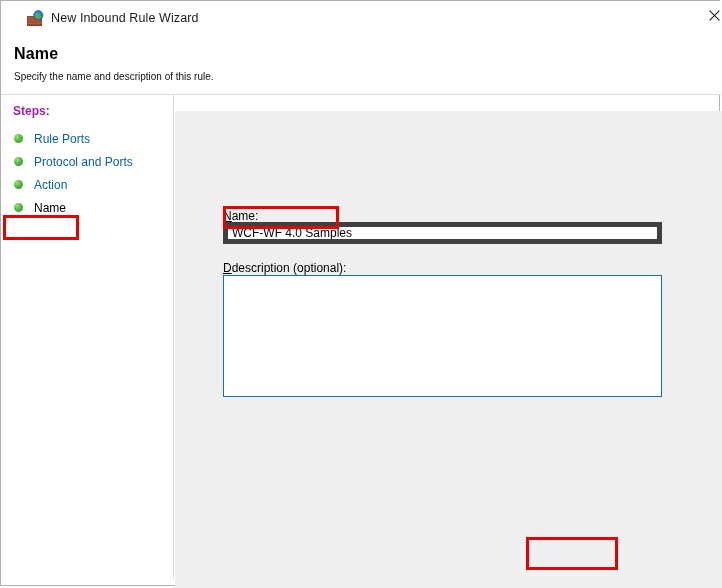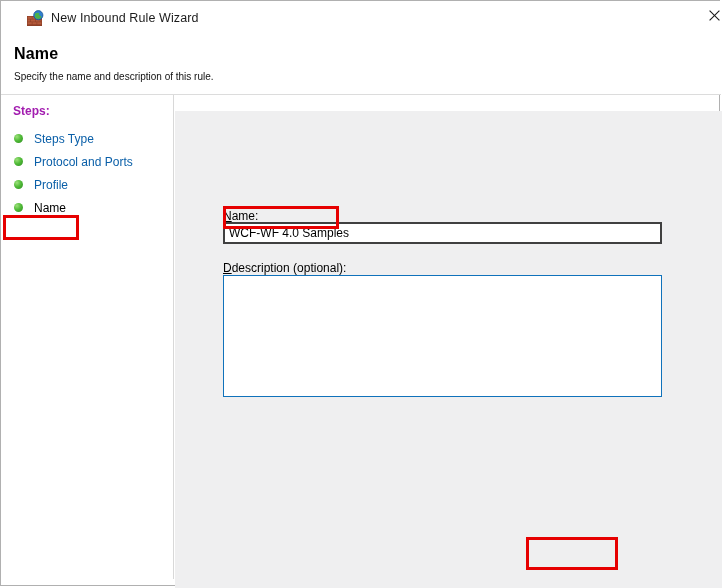--- a/index.html
+++ b/index.html
@@ -191,21 +191,21 @@
   #label-name  { left: 48px; top: 98px; }
   #label-desc  { left: 48px; top: 150px; }
 
   .name-input {
     position: absolute;
     left: 48px;
     top: 111px;
     width: 439px;
     height: 22px;
     background: #ffffff;
-    border: 2px solid #404040;
+    border: 5px solid #404040;
     box-sizing: border-box;
     font-family: "Liberation Sans", sans-serif;
     font-size: 12px;
     color: #000000;
     padding: 0 4px;
     outline: none;
   }
 
   .desc-input {
     position: absolute;
@@ -280,33 +280,33 @@
     <div class="header-sub">Specify the name and description of this rule.</div>
   </div>
   <div class="header-rule"></div>
 
   <div class="steps-panel">
     <div class="steps-label">Steps:</div>
     <div class="steps-list">
 
       <div class="step-item">
         <span class="step-bullet"></span>
-        <span class="step-label">Steps Type</span>
+        <span class="step-label">Rule Ports</span>
       </div>
 
       <div class="step-item">
         <span class="step-bullet"></span>
         <span class="step-label">Protocol and Ports</span>
       </div>
 
-
       <div class="step-item">
         <span class="step-bullet"></span>
-        <span class="step-label">Profile</span>
+        <span class="step-label">Action</span>
       </div>
+
 
       <div class="step-item current">
         <span class="step-bullet"></span>
         <span class="step-label">Name</span>
       </div>
 
     </div>
   </div>
 
   <div class="highlight-box" id="hl-step-name" style="border-color: rgb(230, 0, 0);"></div>

